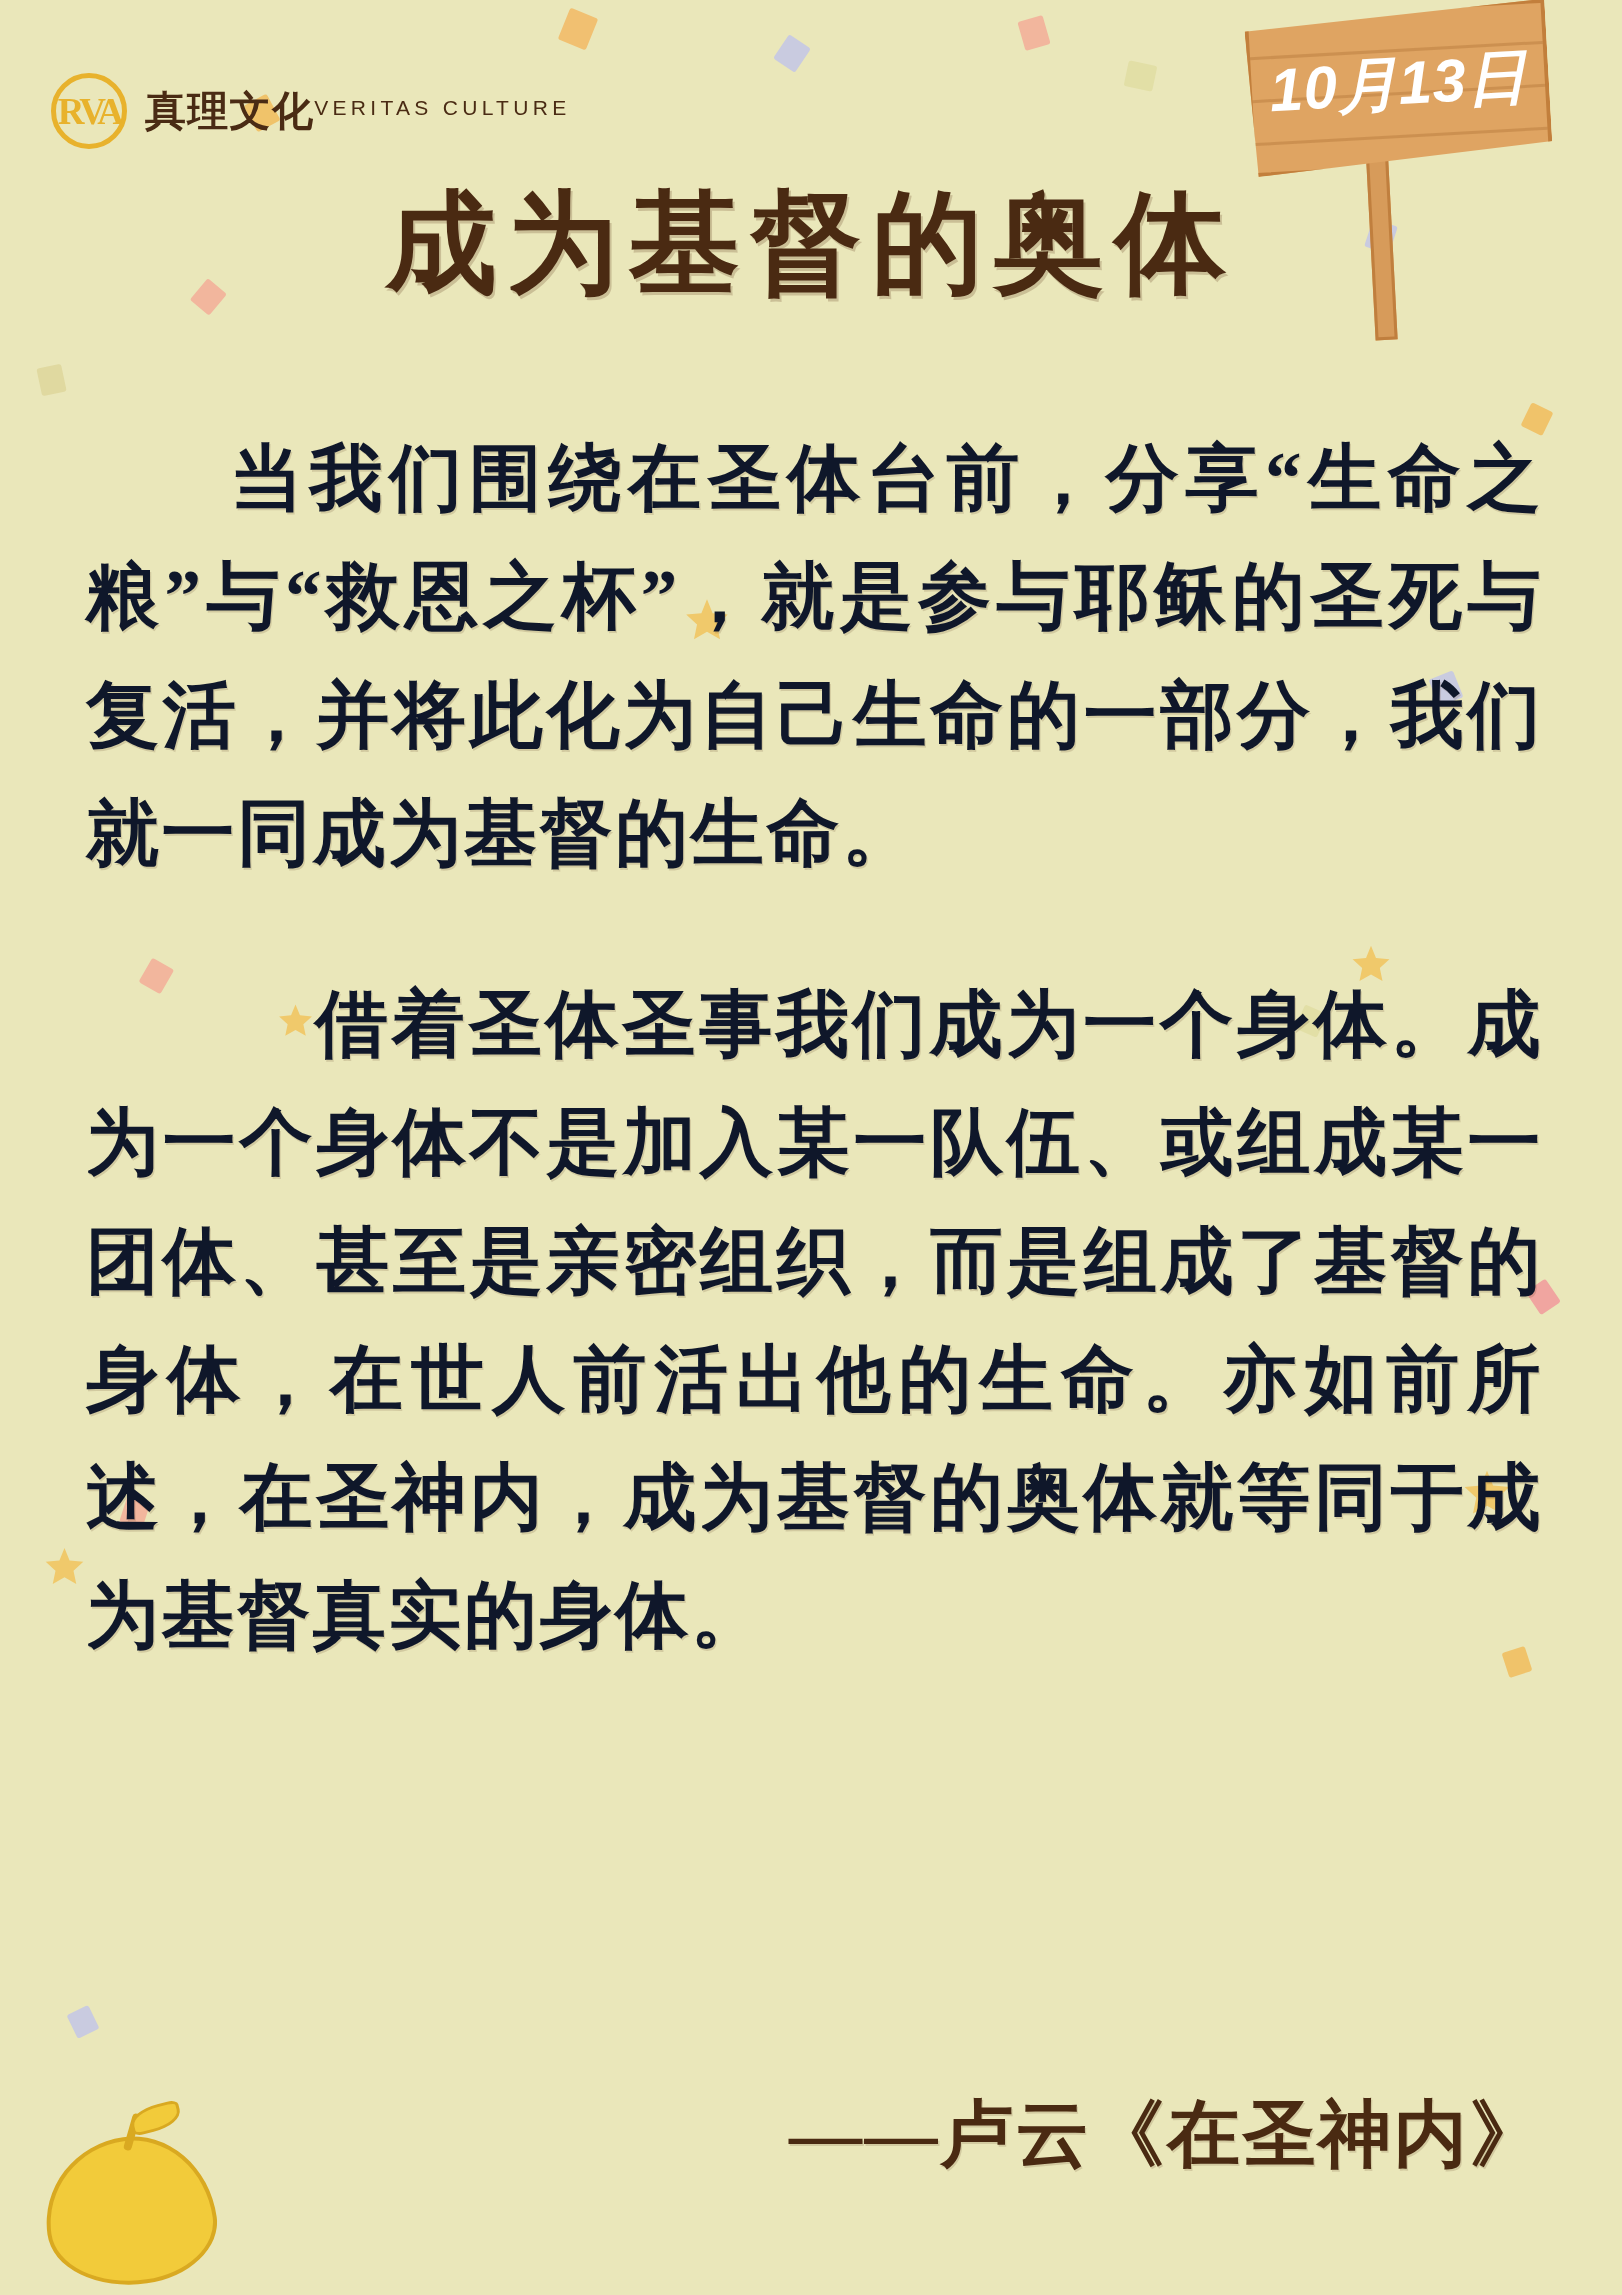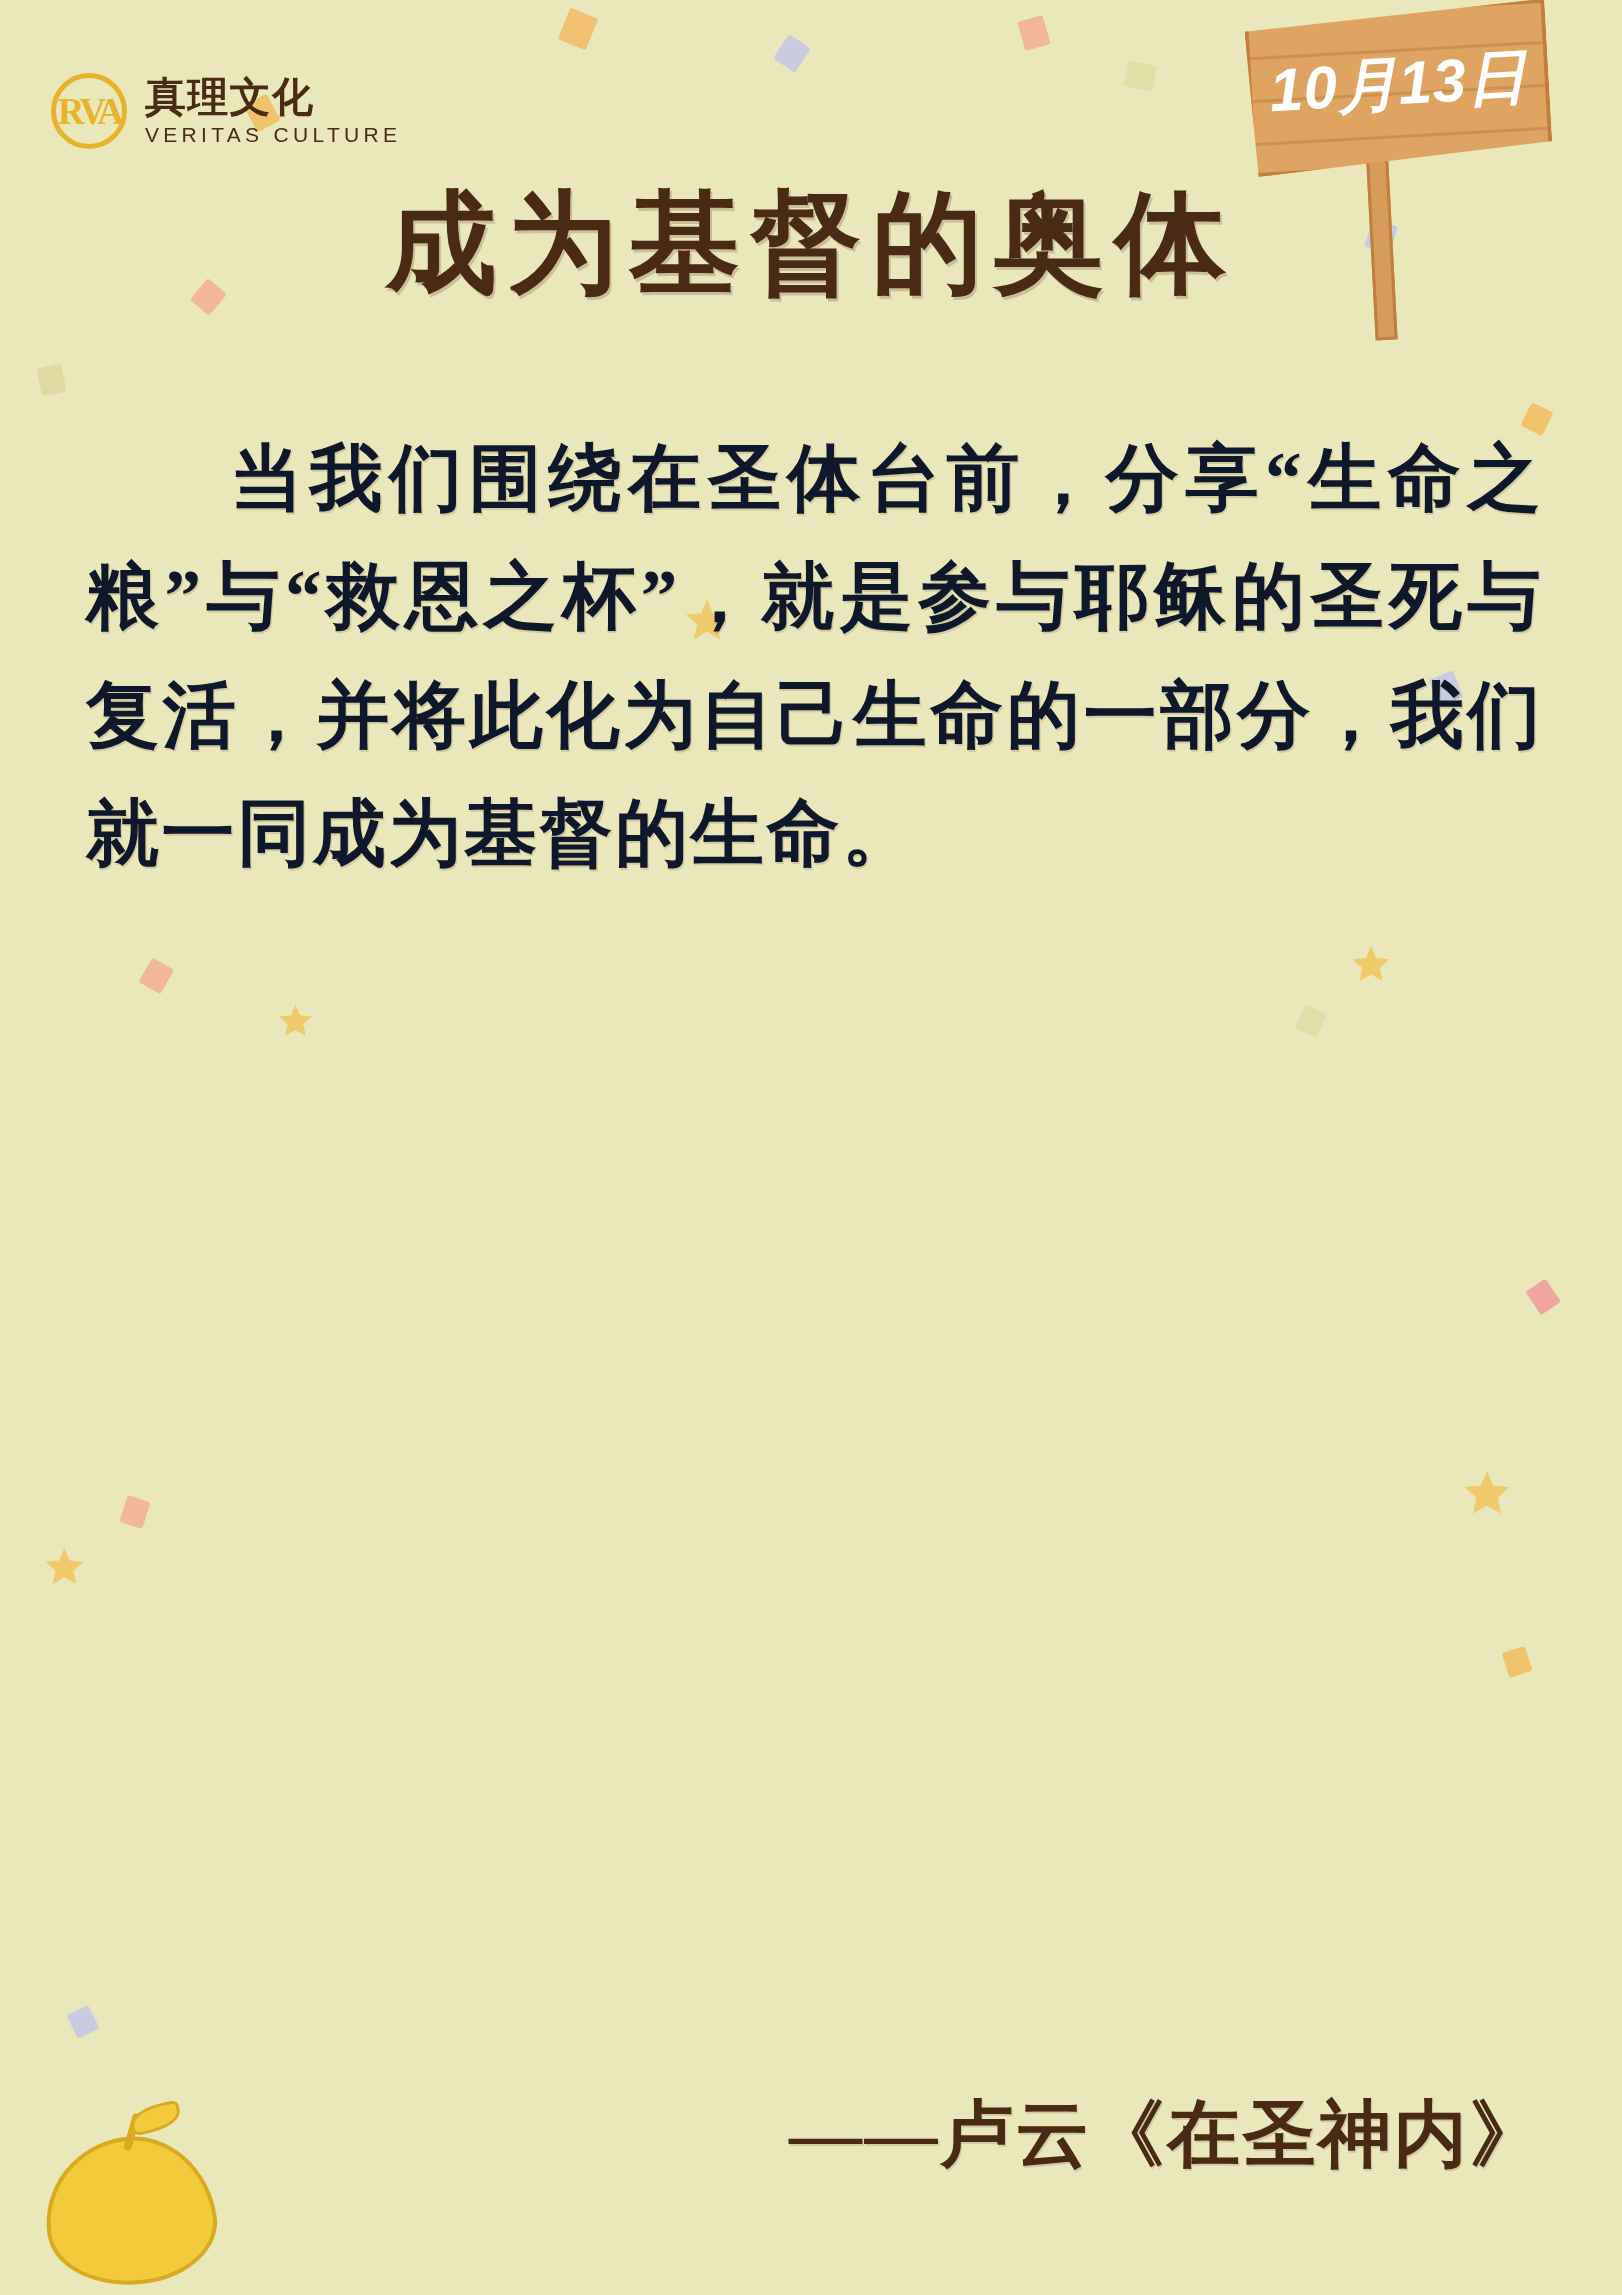--- a/index.html
+++ b/index.html
@@ -54,21 +54,21 @@
     align-items: center;
     justify-content: center;
     font-family: "Liberation Serif", serif;
     font-weight: 700;
     font-size: 37px;
     color: #e8b22c;
     letter-spacing: -3.9px;
   }
   #logo-text {
     display: flex;
-    flex-direction: column;
+    flex-direction: row;
     justify-content: space-between;
     line-height: 1;
   }
   #logo-cn {
     font-family: "Liberation Serif", serif;
     font-weight: 700;
     font-size: 41px;
     color: #4a2b14;
     letter-spacing: 1.3px;
   }
@@ -283,20 +283,21 @@
     <div class="grain" style="top:81px;"></div>
     <div class="grain" style="top:124px;"></div>
     <div id="date-text">10月13日</div>
   </div>
 </div>
 
 <div id="headline">成为基督的奥体</div>
 
 <div id="body-copy">
   <p class="para" id="para-1">当我们围绕在圣体台前，分享“生命之粮”与“救恩之杯”，就是参与耶稣的圣死与复活，并将此化为自己生命的一部分，我们就一同成为基督的生命。</p>
+  <p class="para" id="para-2">借着圣体圣事我们成为一个身体。成为一个身体不是加入某一队伍、或组成某一团体、甚至是亲密组织，而是组成了基督的身体，在世人前活出他的生命。亦如前所述，在圣神内，成为基督的奥体就等同于成为基督真实的身体。</p>
 </div>
 
 <div id="attribution">——卢云《在圣神内》</div>
 
 <div id="mango">
   <div id="mango-body"></div>
   <div id="mango-stem"></div>
   <div id="mango-leaf"></div>
 </div>
 

